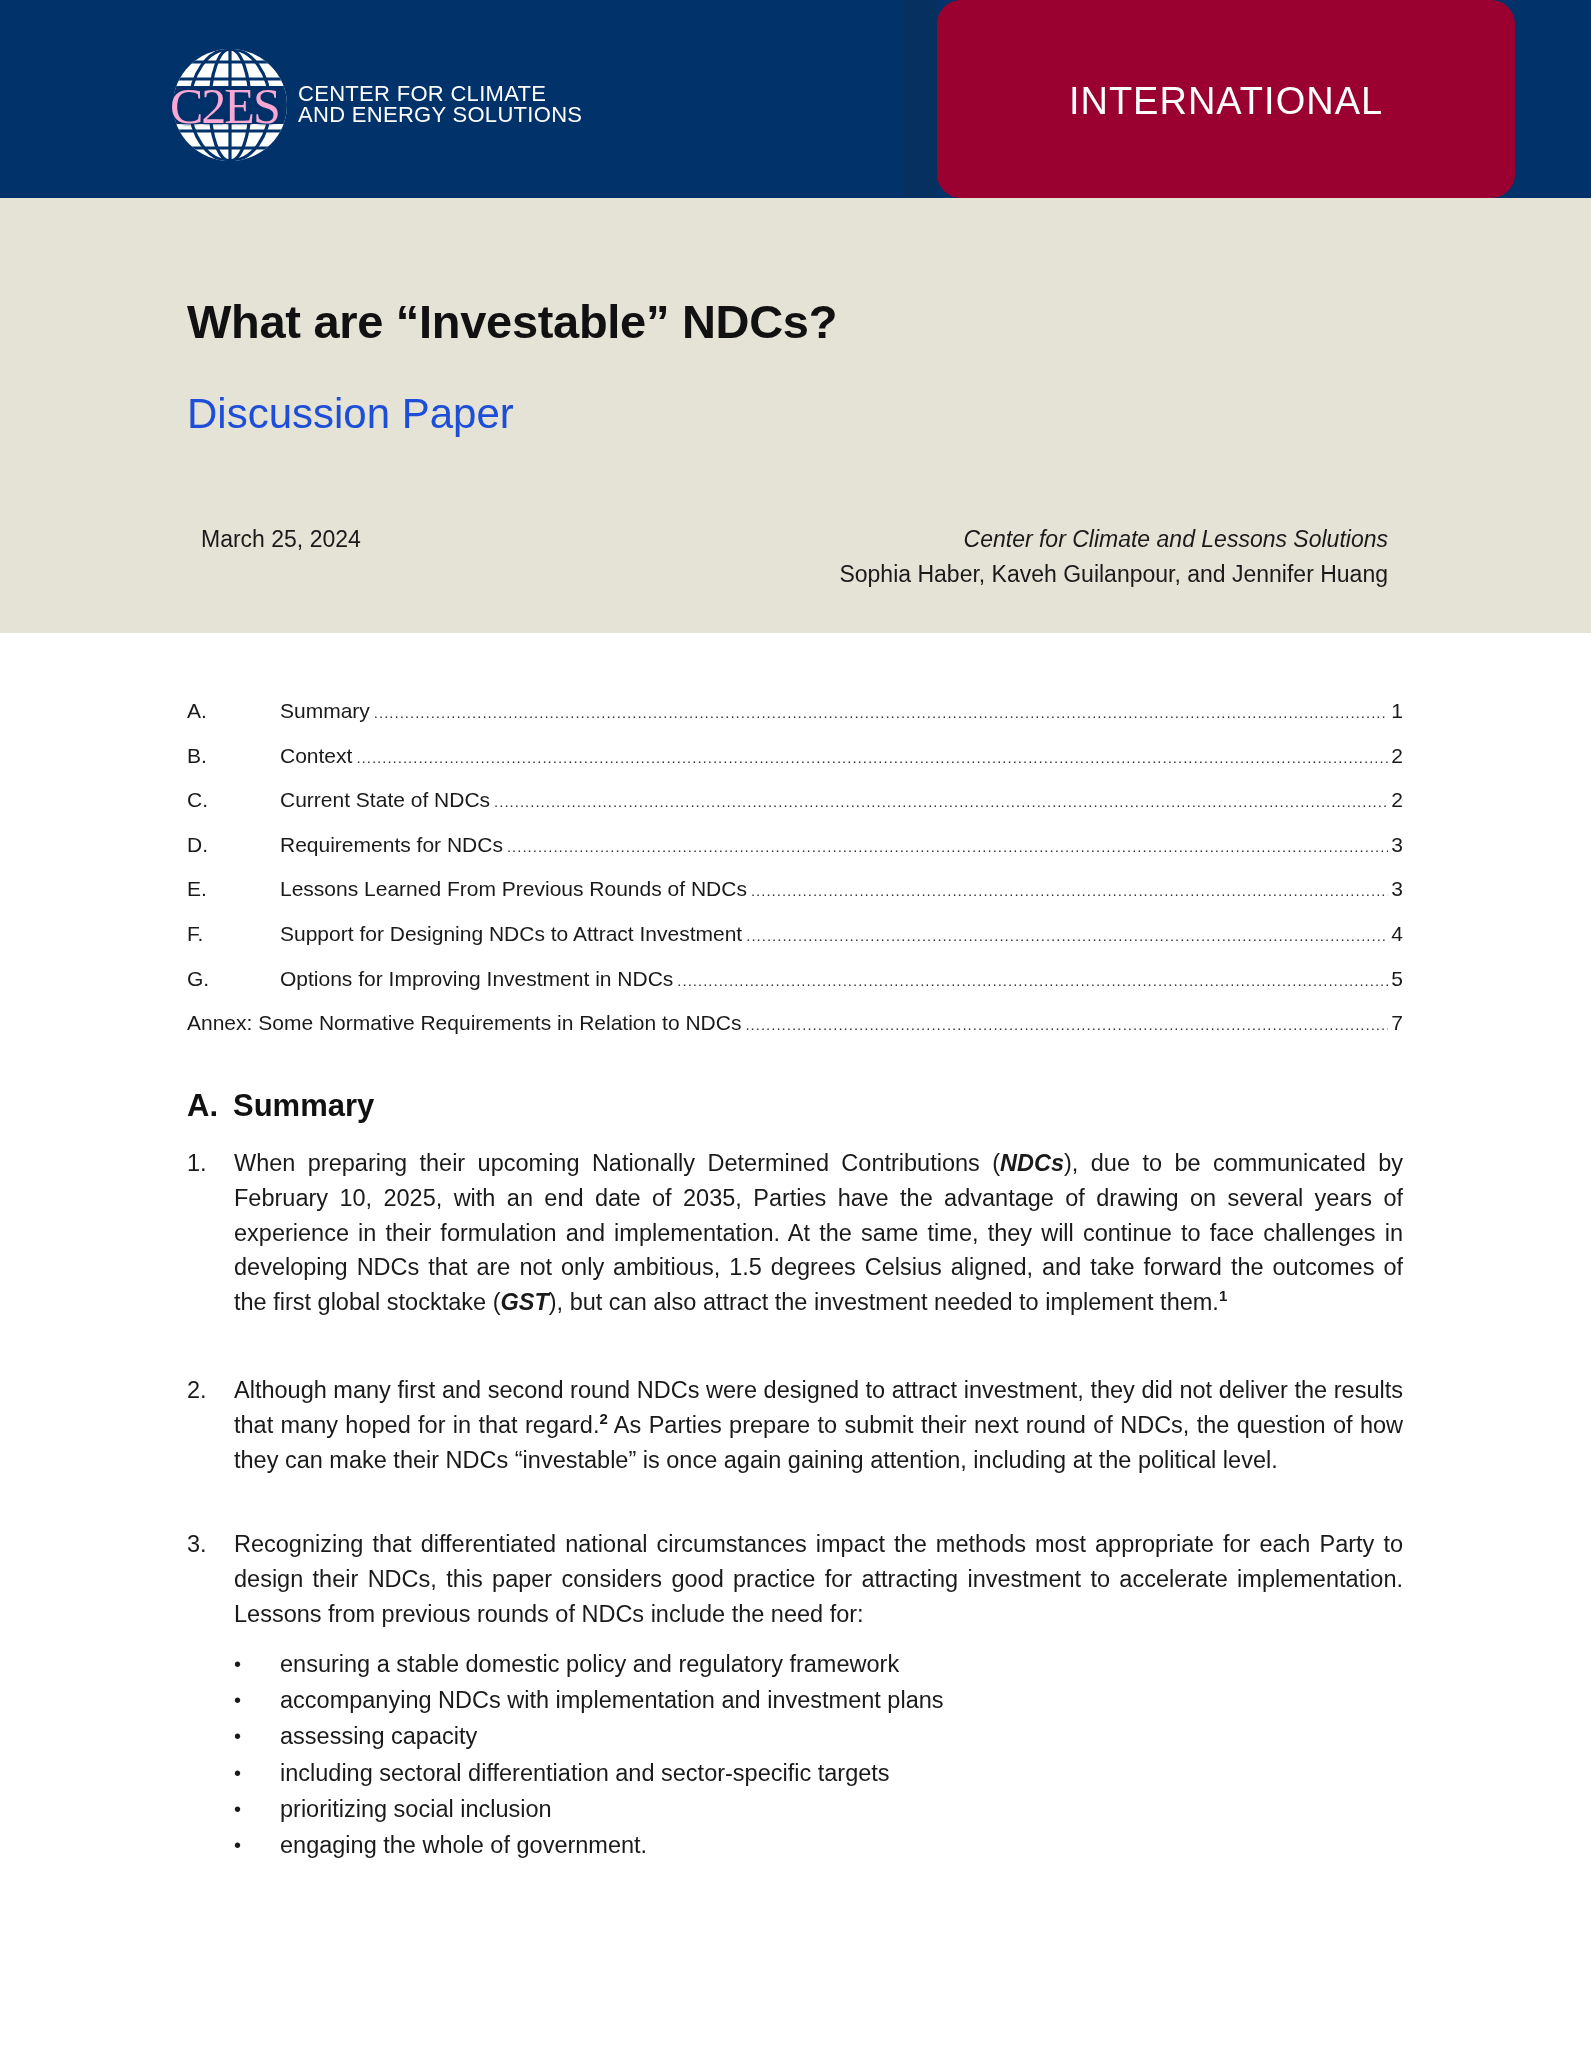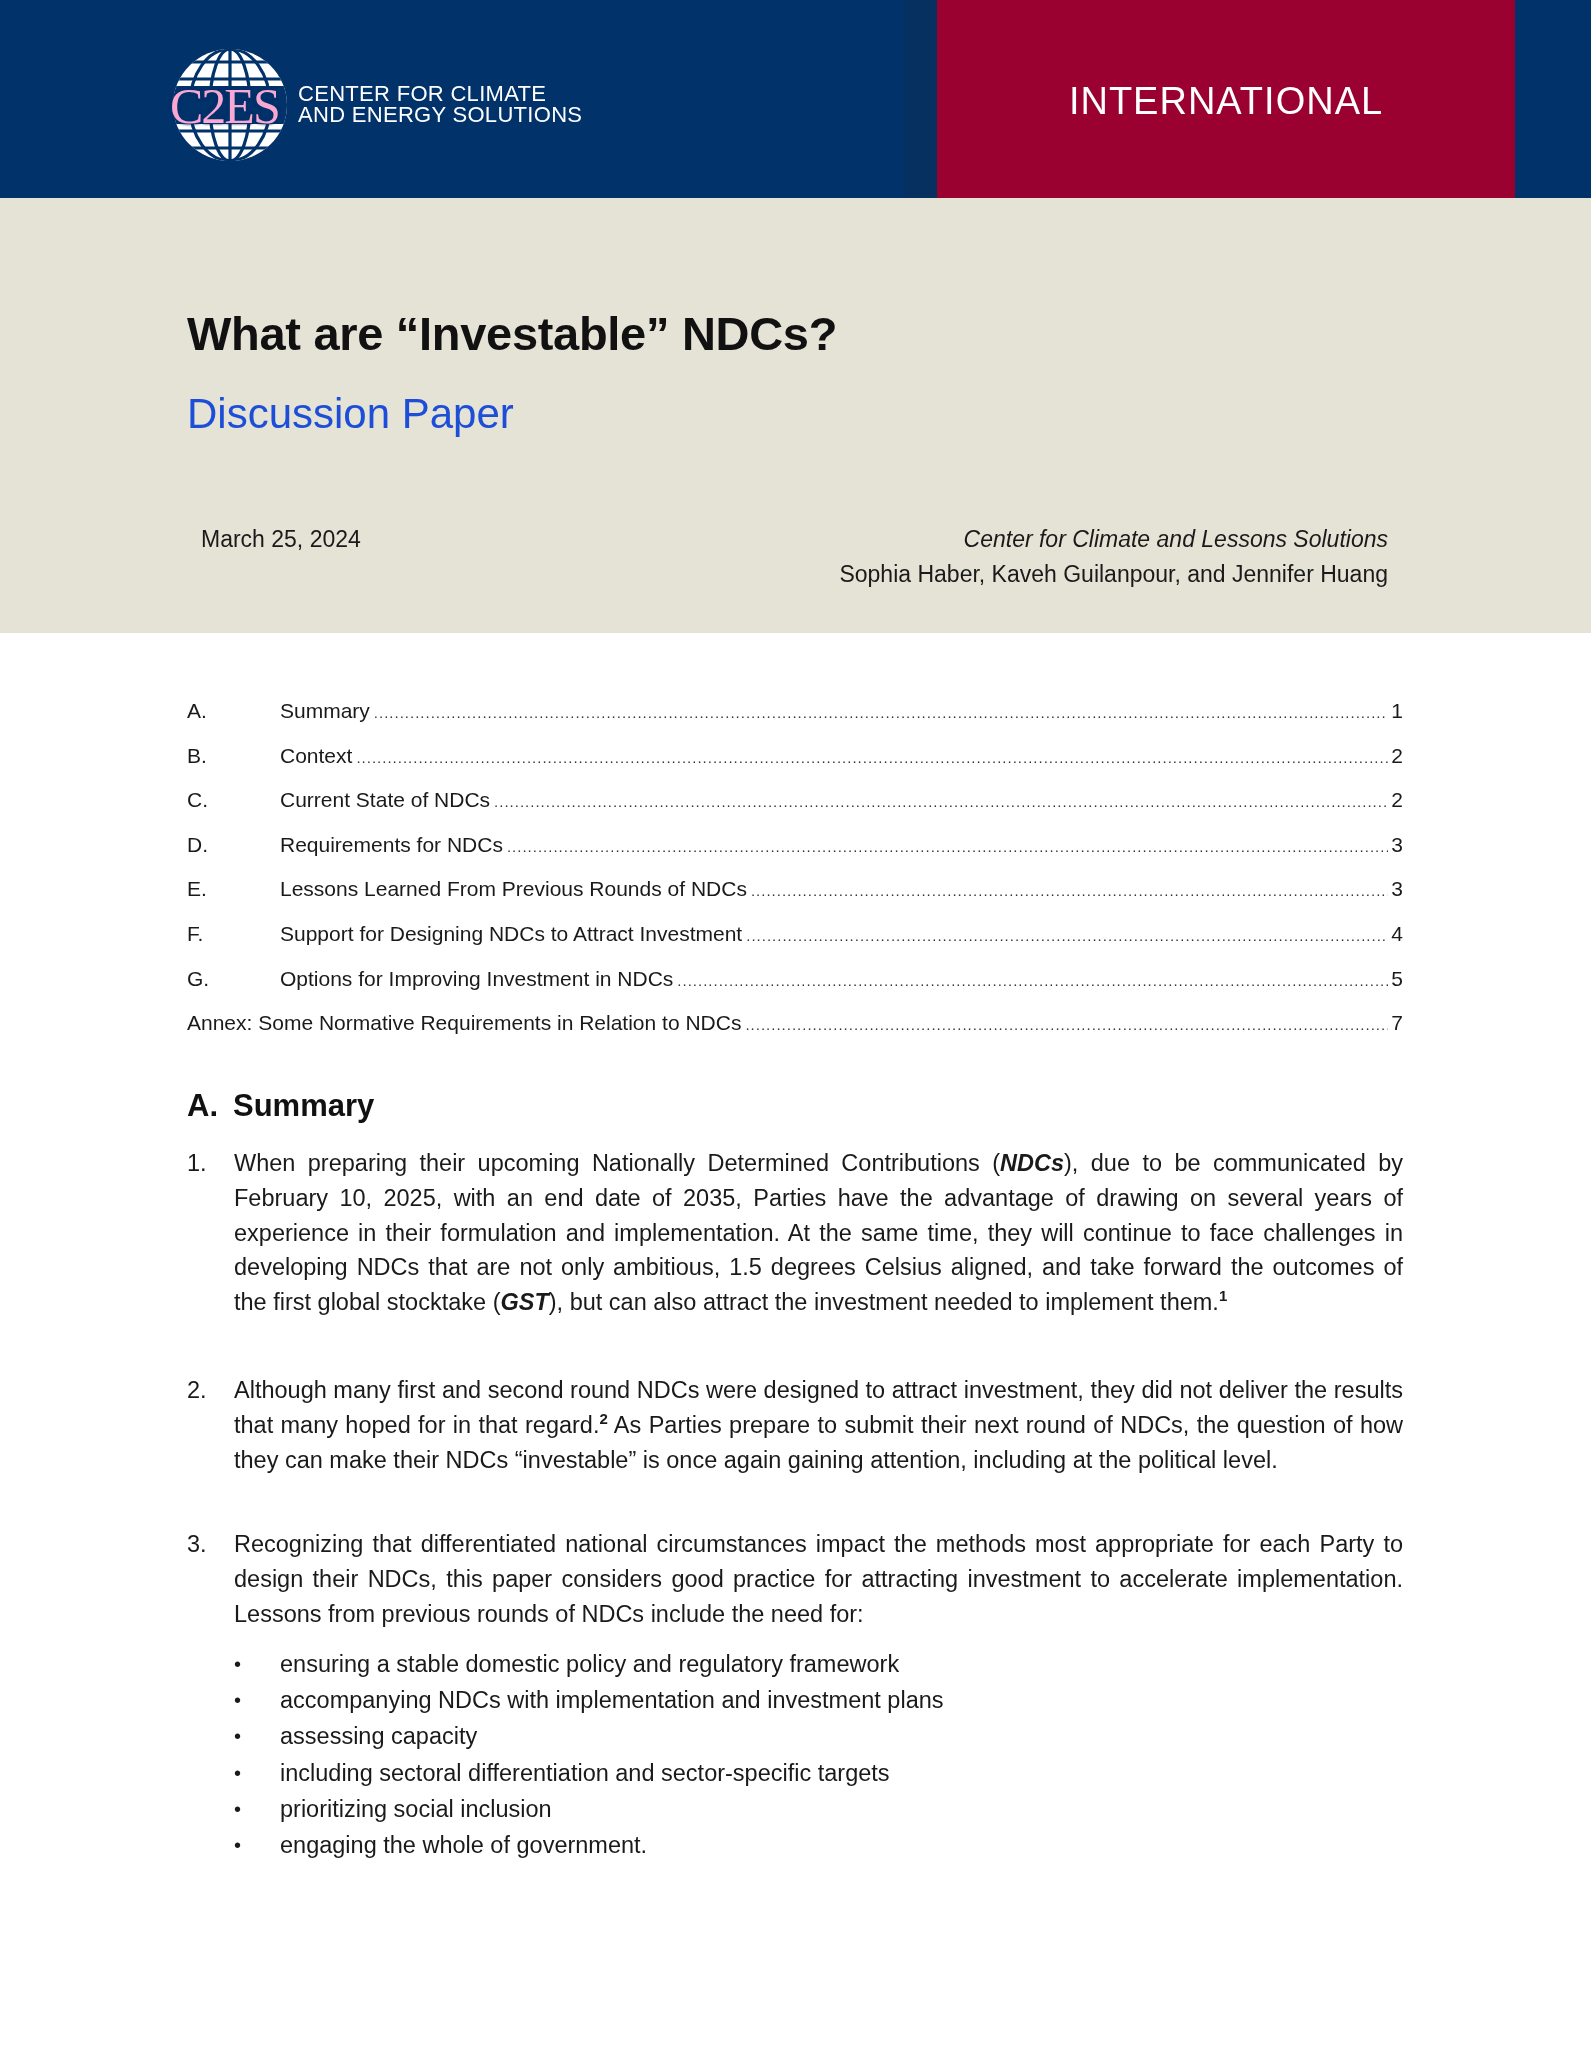--- a/index.html
+++ b/index.html
@@ -26,20 +26,21 @@
     position: absolute;
     left: 904px; top: 0;
     width: 33px; height: 198px;
     background: #05305f;
   }
   .header-red {
     position: absolute;
     left: 937px; top: 0;
     width: 578px; height: 198px;
     background: #9a0030;
+    border-radius: 24px;
   }
   .section-label {
     position: absolute;
     left: 0; top: 80px;
     width: 578px;
     text-align: center;
     color: #ffffff;
     font-family: "Liberation Sans", sans-serif;
     font-size: 38px;
     letter-spacing: 1px;
@@ -74,21 +75,21 @@
   .logo-name div { white-space: nowrap; }
 
   .titleband {
     position: absolute;
     left: 0; top: 198px;
     width: 1591px; height: 435px;
     background: #e5e2d6;
   }
   .doc-title {
     position: absolute;
-    left: 187px; top: 306px;
+    left: 187px; top: 294px;
     font-family: "Liberation Sans", sans-serif;
     font-weight: bold;
     font-size: 47px;
     color: #111111;
     white-space: nowrap;
     letter-spacing: -0.3px;
   }
   .doc-subtitle {
     position: absolute;
     left: 187px; top: 390px;

